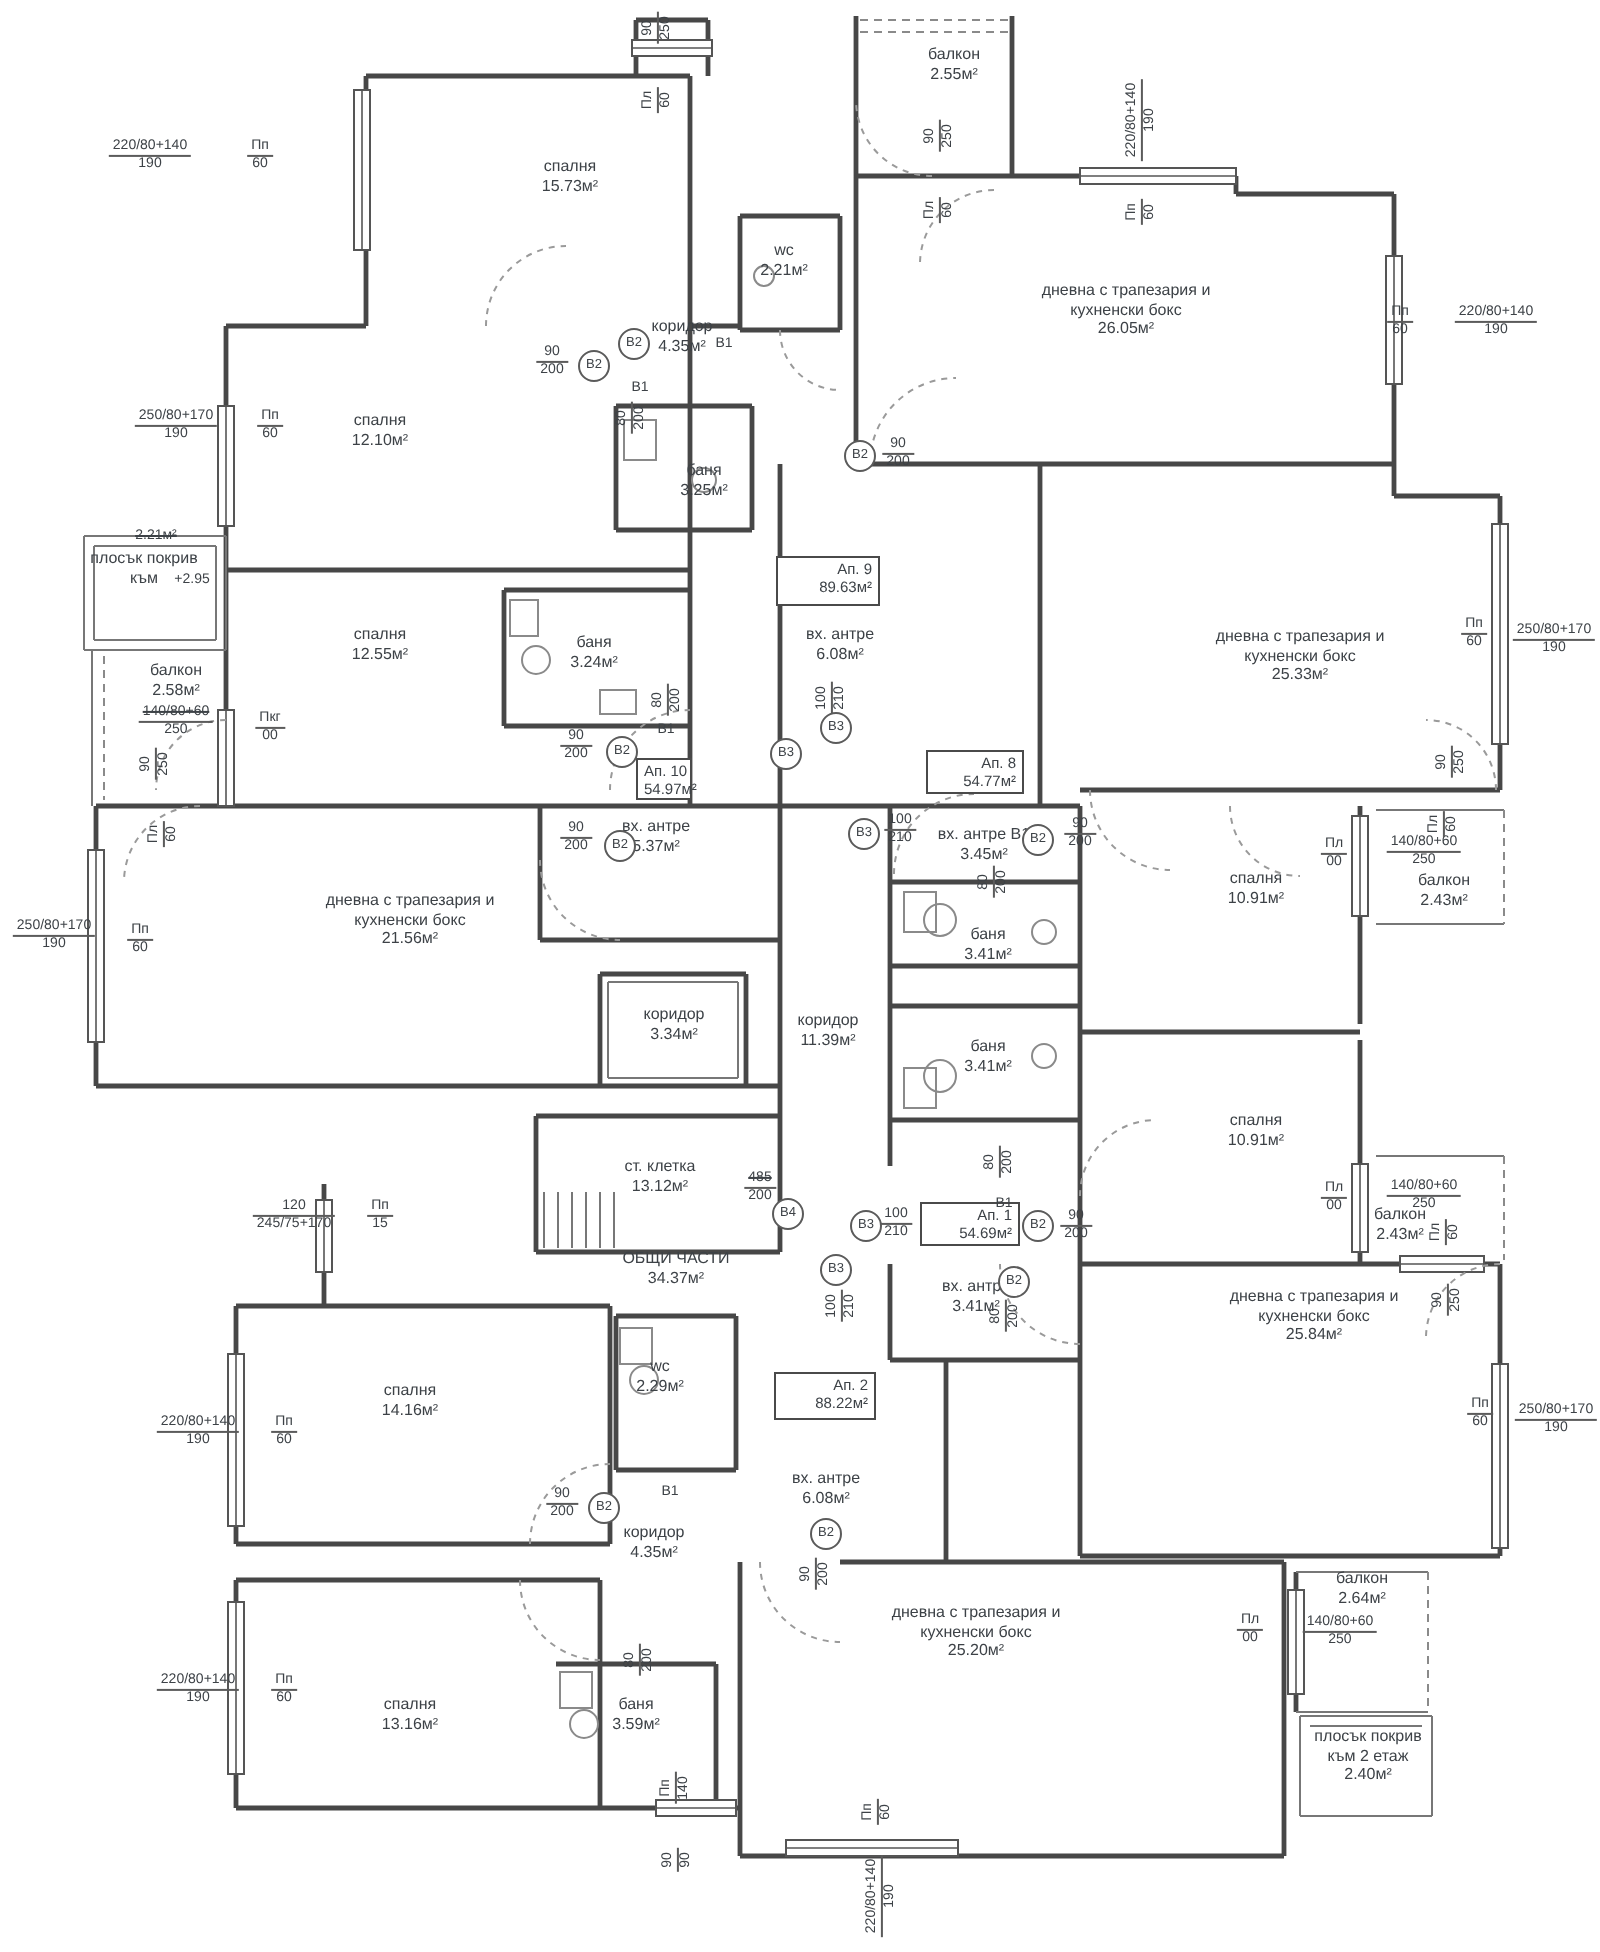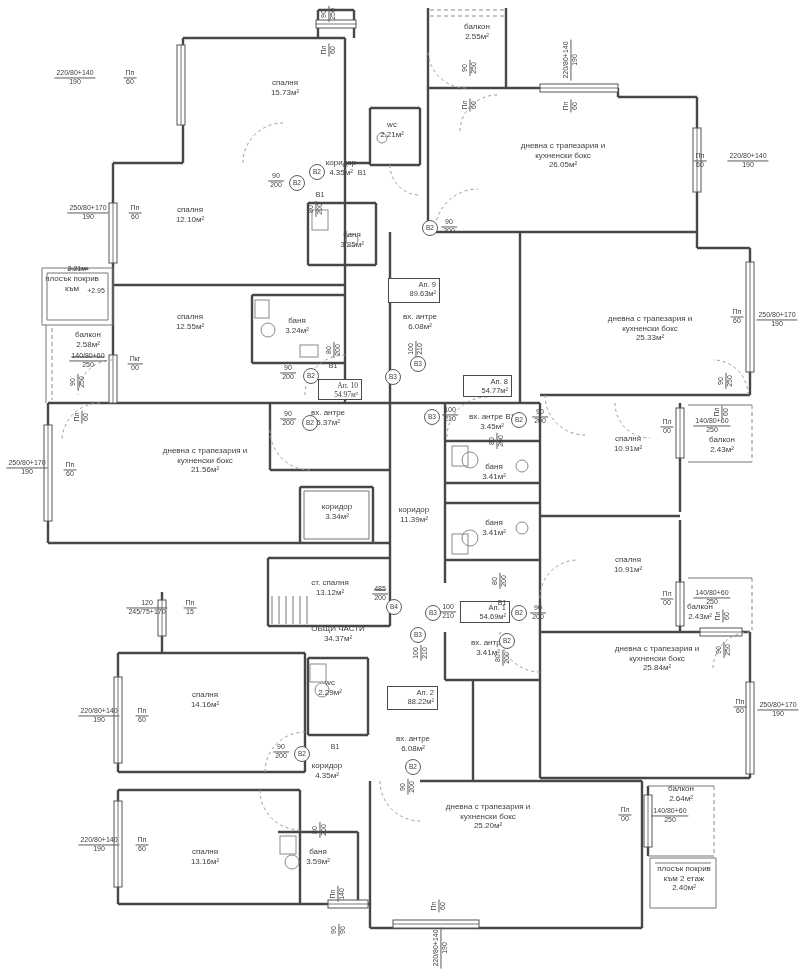--- a/index.html
+++ b/index.html
@@ -199,21 +199,21 @@
     </div>
     <div class="room" style="left: 628px; top: 565px;">
       <div class="rname">спалня</div>
       <div class="rarea">10.91м²</div>
     </div>
     <div class="room" style="left: 700px; top: 612px;">
       <div class="rname">балкон</div>
       <div class="rarea">2.43м²</div>
     </div>
     <div class="room" style="left: 330px; top: 588px;">
-      <div class="rname">ст. спалня</div>
+      <div class="rname">ст. клетка</div>
       <div class="rarea">13.12м²</div>
     </div>
     <div class="room" style="left: 338px; top: 634px;">
       <div class="rname">ОБЩИ ЧАСТИ</div>
       <div class="rarea">34.37м²</div>
     </div>
     <div class="room" style="left: 488px; top: 648px;">
       <div class="rname">вх. антре</div>
       <div class="rarea">3.41м²</div>
     </div>
@@ -257,21 +257,21 @@
     </div>
     <div class="room" style="left: 684px; top: 878px;">
       <div class="rname">плосък покрив
 към 2 етаж</div>
       <div class="rarea">2.40м²</div>
     </div>
     <div class="apt" style="left: 388px; top: 278px; width: 52px; height: 25px;">
       <span class="a1">Ап. 9</span>
       <span class="a2">89.63м²</span>
     </div>
-    <div class="apt" style="left: 318px; top: 379px; width: 44px; height: 21px; font-family: Liberation Serif, serif;">
+    <div class="apt" style="left: 318px; top: 379px; width: 28px; height: 21px;">
       <span class="a1">Ап. 10</span>
       <span class="a2">54.97м²</span>
     </div>
     <div class="apt" style="left: 463px; top: 375px; width: 49px; height: 22px;">
       <span class="a1">Ап. 8</span>
       <span class="a2">54.77м²</span>
     </div>
     <div class="apt" style="left: 460px; top: 601px; width: 50px; height: 22px;">
       <span class="a1">Ап. 1</span>
       <span class="a2">54.69м²</span>

